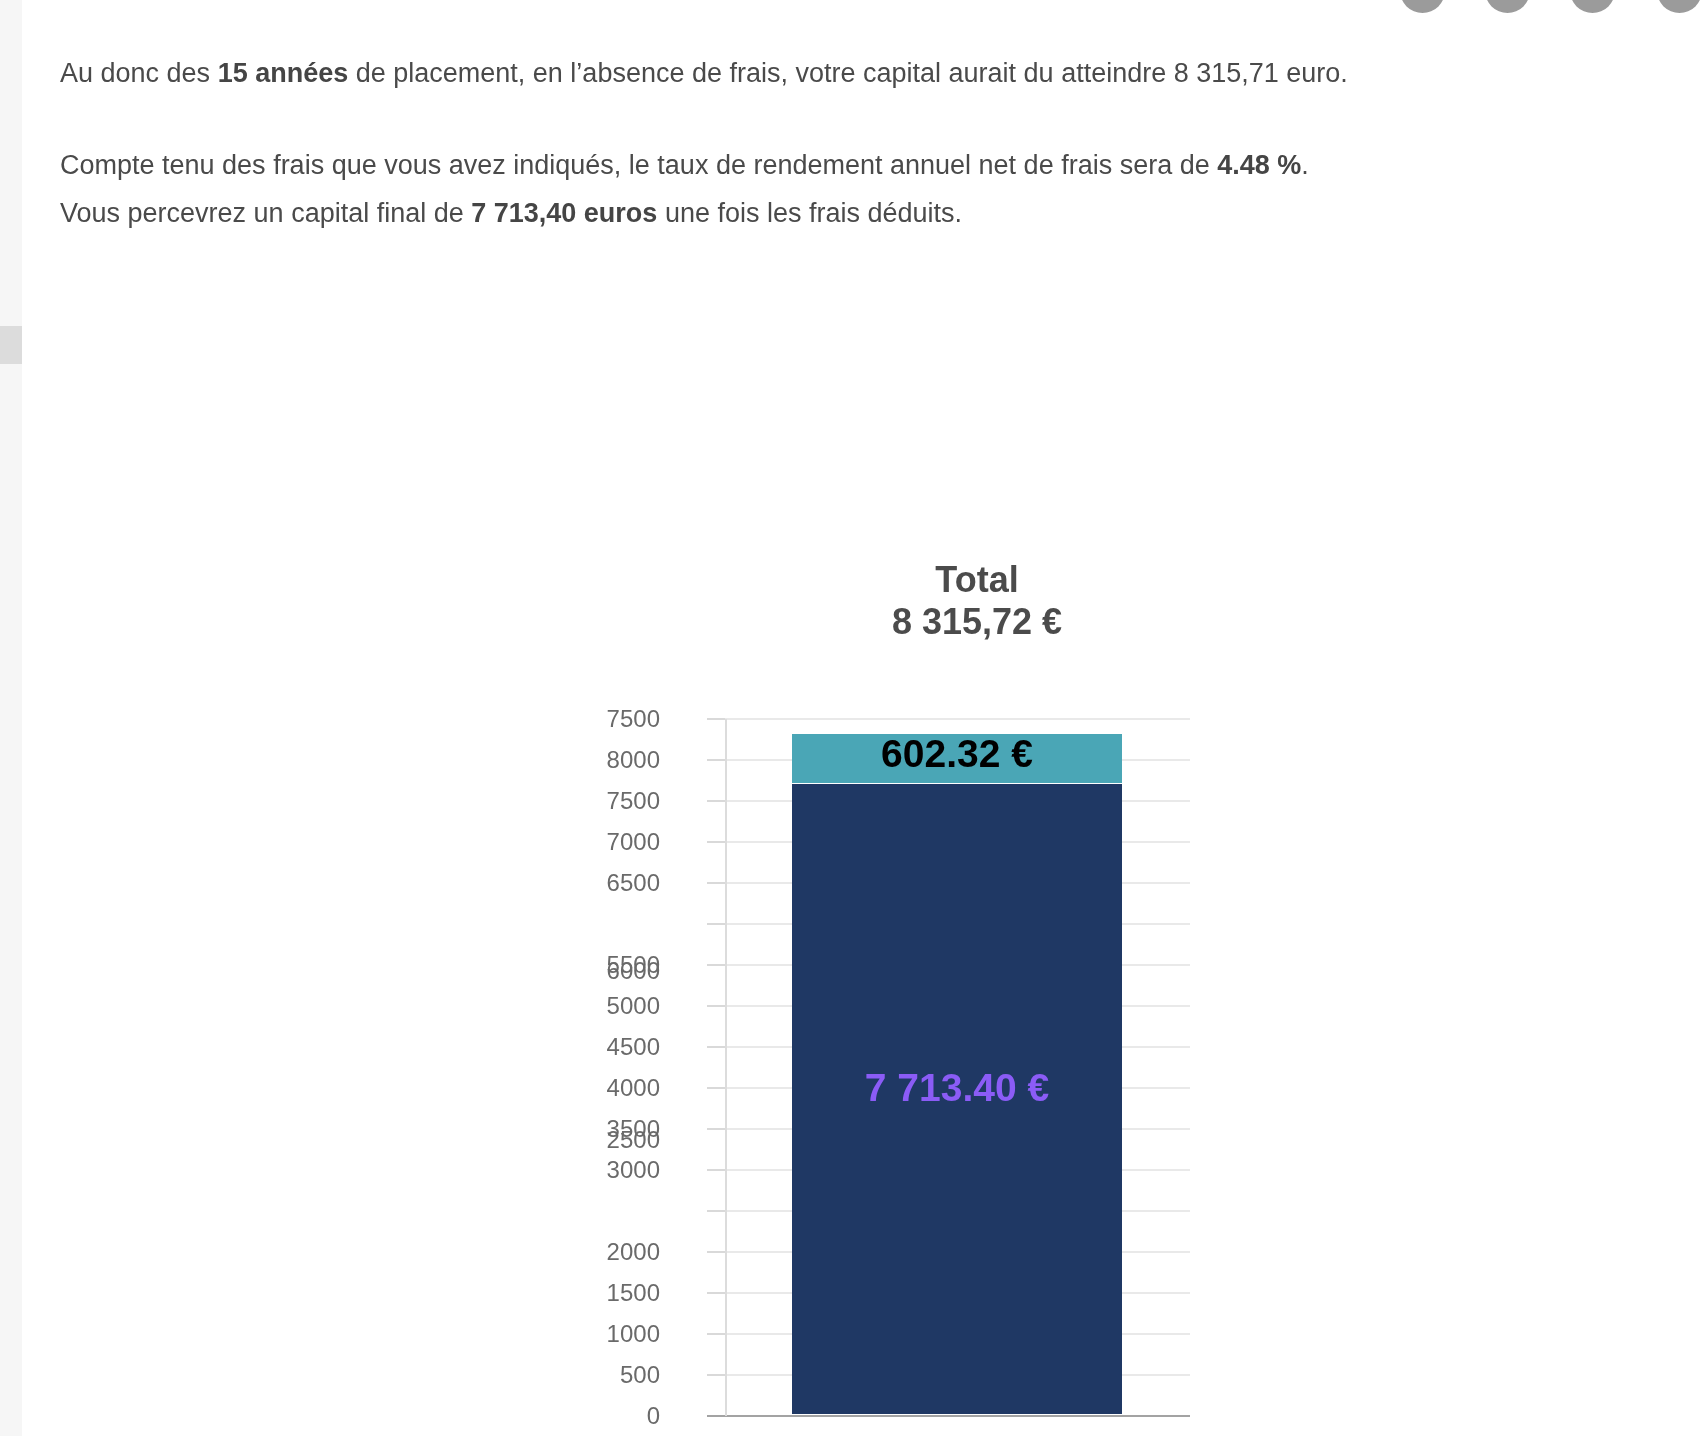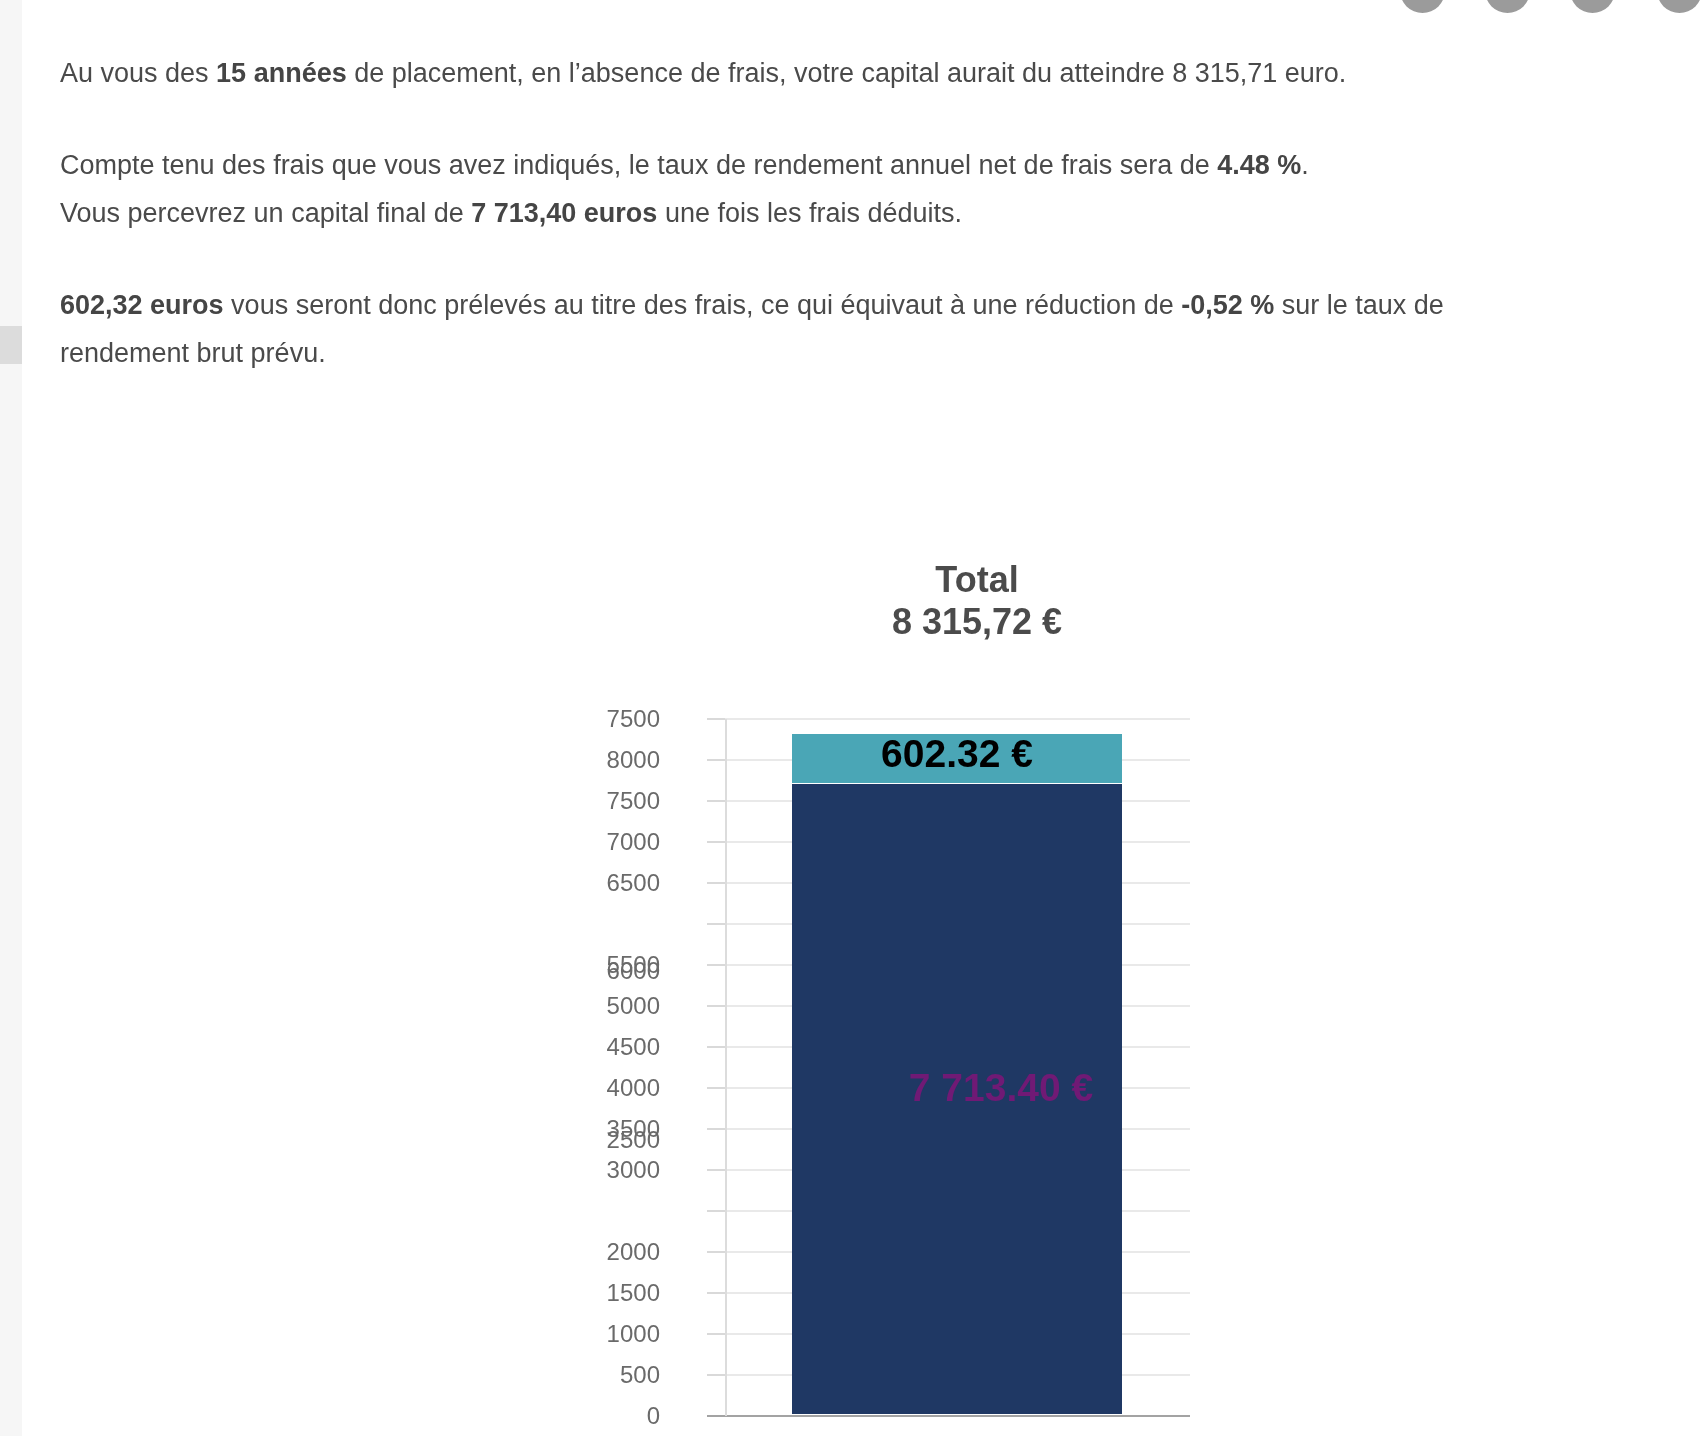--- a/index.html
+++ b/index.html
@@ -50,29 +50,25 @@
     <div class="scroll-thumb"></div>
   </div>
 
   <div class="dot dot1"></div>
   <div class="dot dot2"></div>
   <div class="dot dot3"></div>
   <div class="dot dot4"></div>
 
   <div class="content">
     <p class="para">
-      <span class="line"><span>Au vous des </span><b>15 années</b><span> de placement, en l’absence de frais, votre capital aurait du atteindre 8 315,71 euro.</span></span>
+      <span class="line"><span>Au donc des </span><b>15 années</b><span> de placement, en l’absence de frais, votre capital aurait du atteindre 8 315,71 euro.</span></span>
     </p>
     <p class="para">
       <span class="line" style="display:block"><span>Compte tenu des frais que vous avez indiqués, le taux de rendement annuel net de frais sera de </span><b>4.48 %</b><span>.</span></span>
       <span class="line" style="display:block"><span>Vous percevrez un capital final de </span><b>7 713,40 euros</b><span> une fois les frais déduits.</span></span>
-    </p>
-    <p class="para">
-      <span class="line" style="display:block"><b>602,32 euros</b><span> vous seront donc prélevés au titre des frais, ce qui équivaut à une réduction de </span><b>-0,52 %</b><span> sur le taux de</span></span>
-      <span class="line" style="display:block"><span>rendement brut prévu.</span></span>
     </p>
   </div>
 
 
   <div class="chart-total">
     <div>Total</div>
     <div>8 315,72 €</div>
   </div>
 
   <div class="chart-layer" id="chart">
@@ -125,18 +121,18 @@
       <div class="gridline" style="left: 725px; top: 800px; width: 465px; height: 2px; background: rgb(233, 233, 233);"></div>
       <div class="ytick-label" style="top: 785px;">7500</div>
       <div class="tickmark" style="left: 707px; top: 759px; width: 18px; height: 2px; background: rgb(217, 217, 217);"></div>
       <div class="gridline" style="left: 725px; top: 759px; width: 465px; height: 2px; background: rgb(233, 233, 233);"></div>
       <div class="ytick-label" style="top: 744px;">8000</div>
       <div class="tickmark" style="left: 707px; top: 718px; width: 18px; height: 2px; background: rgb(217, 217, 217);"></div>
       <div class="gridline" style="left: 725px; top: 718px; width: 465px; height: 2px; background: rgb(233, 233, 233);"></div>
       <div class="ytick-label" style="top: 703px;">7500</div>
       <div class="axisline" style="left: 725px; top: 719px; width: 2px; height: 697px; background: rgb(220, 220, 220);"></div>
       <div class="bar-seg" style="left: 792px; top: 783.501px; width: 330px; height: 630.499px; background: rgb(31, 56, 100);"></div>
-      <div class="bar-label" style="left: 792px; top: 783.501px; width: 330px; height: 632.499px; color: #701a75; transform: translateY(-12px); padding-left: 44px;">7 713.40 €</div>
+      <div class="bar-label" style="left: 792px; top: 783.501px; width: 330px; height: 632.499px; color: #8b5cf6; transform: translateY(-12px);">7 713.40 €</div>
       <div class="bar-seg" style="left: 792px; top: 734.111px; width: 330px; height: 49.3902px; background: rgb(74, 166, 182);"></div>
       <div class="bar-label" style="left: 792px; top: 734.111px; width: 330px; height: 49.3902px; color: rgb(0, 0, 0); transform: translateY(-5px);">602.32 €</div>
     </div>
 
 </div>
 
 </body></html>

